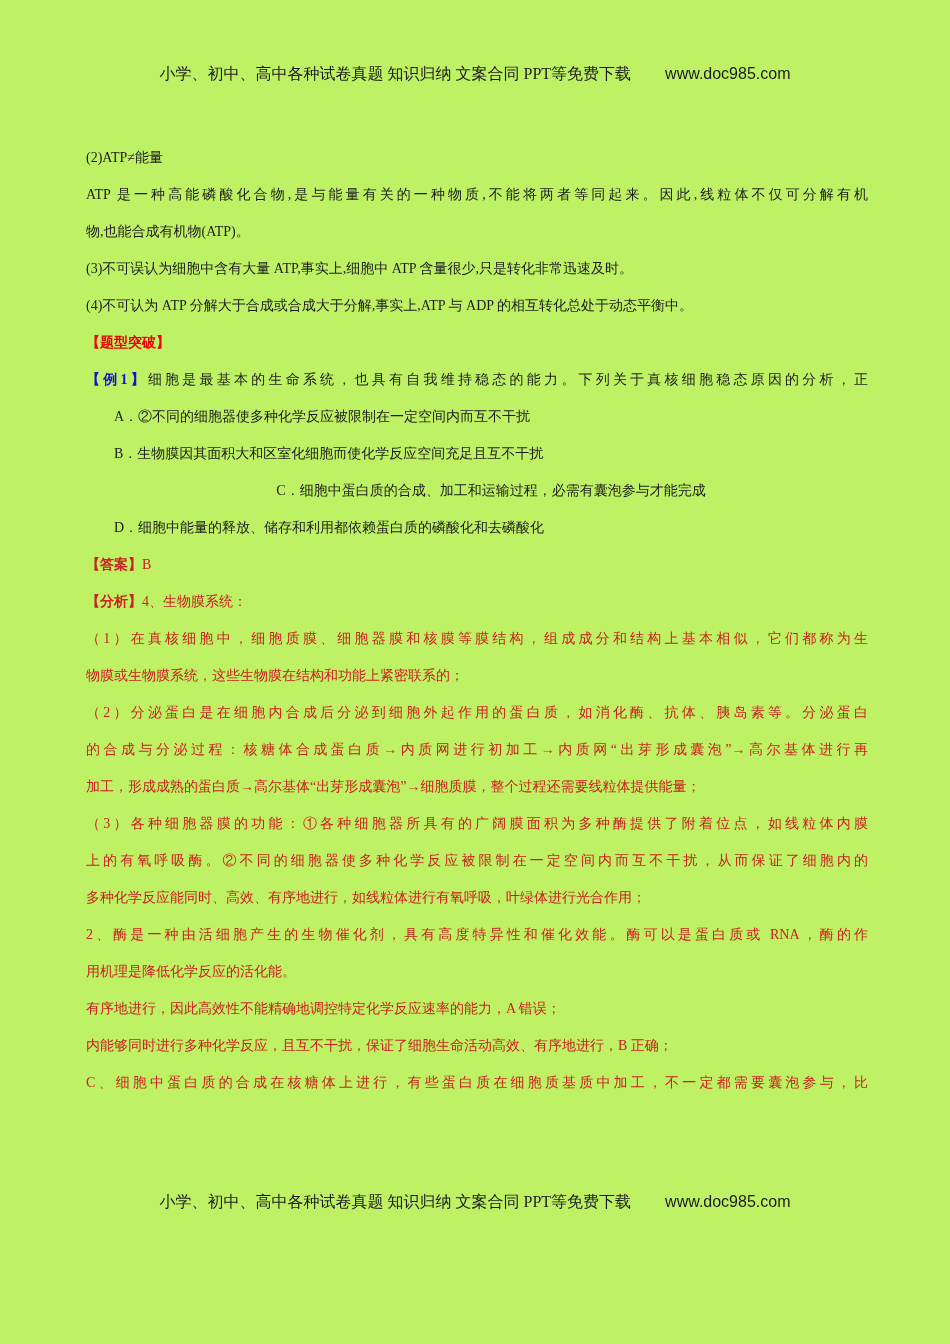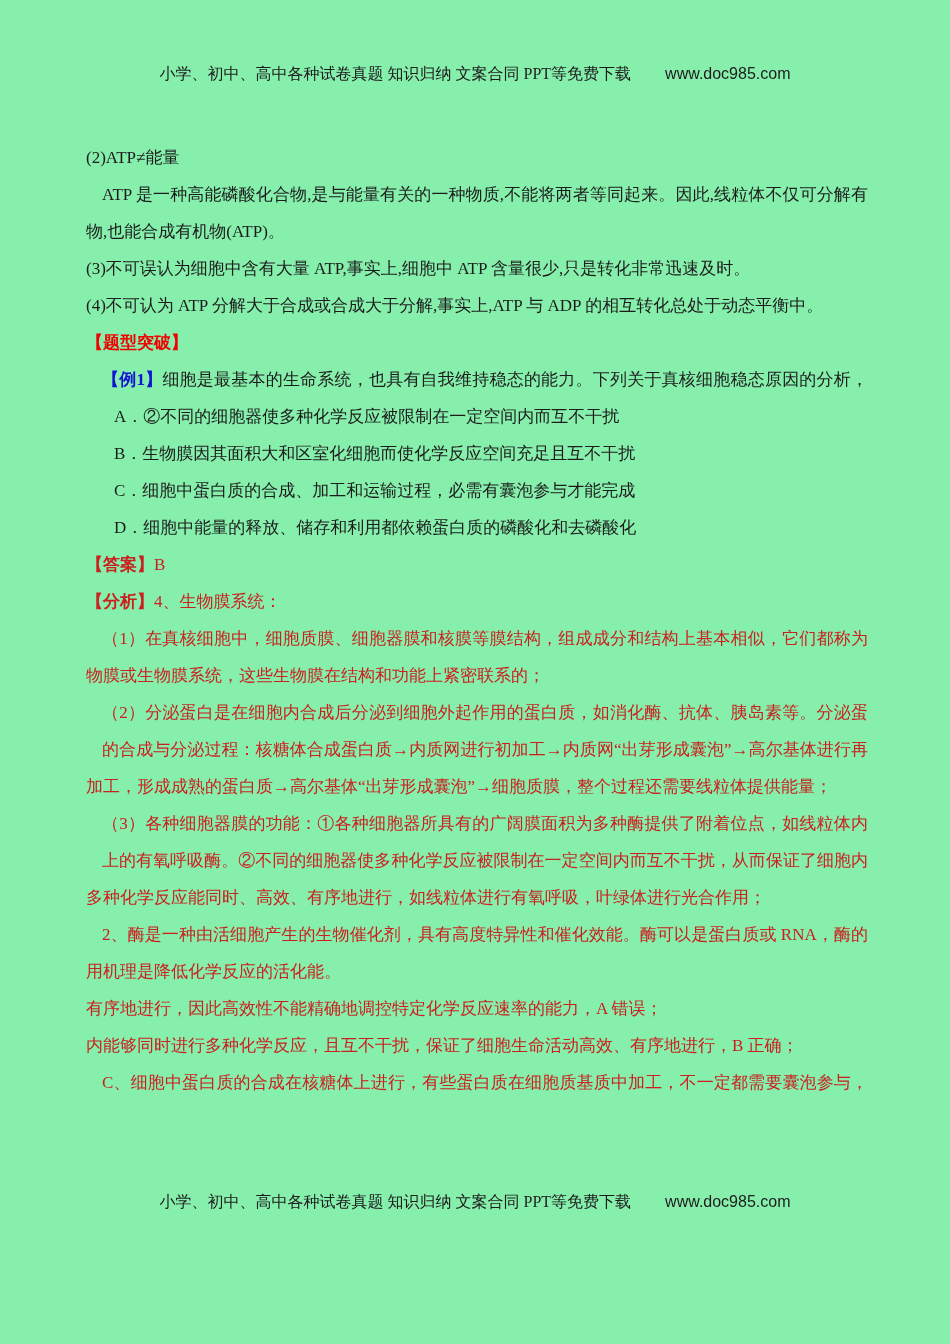--- a/index.html
+++ b/index.html
@@ -1,46 +1,45 @@
 <!DOCTYPE html>
 <html style="--black: #1c1c1c; --red: #cb2020; --headline-red: #f10000; --blue: #1212d0;"><head>
 <meta charset="utf-8">
 <style>
   html,body{margin:0;padding:0;background:#ffffff;}
   .page{
     position:relative;
     width:950px;height:1344px;
-    background:#86efac;
+    background:#bef264;
     overflow:hidden;
     font-family:"Liberation Serif","DejaVu Serif",serif;
   }
   .page-header,.page-footer{
     position:absolute;left:0;width:100%;
     text-align:center;
     font-size:16px;line-height:22px;
     color:var(--black,#1c1c1c);
     white-space:nowrap;
   }
   .page-header{top:63px;}
   .page-footer{top:1191px;}
   .site-url{display:inline-block;margin-left:34px;font-family:"Liberation Sans","DejaVu Sans",sans-serif;font-size:16px;}
   .doc-body{
     position:absolute;left:86px;top:139px;width:782px;
-    font-size:17px;
+    font-size:14px;
   }
   .line{
     height:37px;line-height:37px;
     white-space:nowrap;
   }
   .line.fill{
     white-space:normal;
     text-align:justify;
     text-align-last:justify;
     overflow:hidden;
-    margin-left:16px;
   }
   .seg-black{color:var(--black,#1c1c1c);}
   .seg-red{color:var(--red,#cb2020);}
   .seg-red-bold{color:var(--red,#cb2020);font-weight:bold;}
   .seg-headline-red{color:var(--headline-red,#f10000);font-weight:bold;}
   .seg-blue-bold{color:var(--blue,#1212d0);font-weight:bold;}
 </style>
 </head>
 <body>
 
@@ -53,21 +52,21 @@
   <div class="doc-body">
       <div class="line"><span class="seg-black">(2)ATP≠能量</span></div>
       <div class="line fill"><span class="seg-black">ATP 是一种高能磷酸化合物,是与能量有关的一种物质,不能将两者等同起来。因此,线粒体不仅可分解有机</span></div>
       <div class="line"><span class="seg-black">物,也能合成有机物(ATP)。</span></div>
       <div class="line"><span class="seg-black">(3)不可误认为细胞中含有大量 ATP,事实上,细胞中 ATP 含量很少,只是转化非常迅速及时。</span></div>
       <div class="line"><span class="seg-black">(4)不可认为 ATP 分解大于合成或合成大于分解,事实上,ATP 与 ADP 的相互转化总处于动态平衡中。</span></div>
       <div class="line"><span class="seg-headline-red">【题型突破】</span></div>
       <div class="line fill"><span class="seg-blue-bold">【例1】</span><span class="seg-black">细胞是最基本的生命系统，也具有自我维持稳态的能力。下列关于真核细胞稳态原因的分析，正</span></div>
       <div class="line" style="padding-left: 28px;"><span class="seg-black">A．②不同的细胞器使多种化学反应被限制在一定空间内而互不干扰</span></div>
       <div class="line" style="padding-left: 28px;"><span class="seg-black">B．生物膜因其面积大和区室化细胞而使化学反应空间充足且互不干扰</span></div>
-      <div class="line" style="padding-left: 28px;"><span class="seg-black">C．细胞中蛋白质的合成、加工和运输过程，必需有囊泡参与才能完成</span></div>
+      <div class="line" style="padding-left: 28px; text-align: center;"><span class="seg-black">C．细胞中蛋白质的合成、加工和运输过程，必需有囊泡参与才能完成</span></div>
       <div class="line" style="padding-left: 28px;"><span class="seg-black">D．细胞中能量的释放、储存和利用都依赖蛋白质的磷酸化和去磷酸化</span></div>
       <div class="line"><span class="seg-red-bold">【答案】</span><span class="seg-red">B</span></div>
       <div class="line"><span class="seg-red-bold">【分析】</span><span class="seg-red">4、生物膜系统：</span></div>
       <div class="line fill"><span class="seg-red">（1）在真核细胞中，细胞质膜、细胞器膜和核膜等膜结构，组成成分和结构上基本相似，它们都称为生</span></div>
       <div class="line"><span class="seg-red">物膜或生物膜系统，这些生物膜在结构和功能上紧密联系的；</span></div>
       <div class="line fill"><span class="seg-red">（2）分泌蛋白是在细胞内合成后分泌到细胞外起作用的蛋白质，如消化酶、抗体、胰岛素等。分泌蛋白</span></div>
       <div class="line fill"><span class="seg-red">的合成与分泌过程：核糖体合成蛋白质→内质网进行初加工→内质网“出芽形成囊泡”→高尔基体进行再</span></div>
       <div class="line"><span class="seg-red">加工，形成成熟的蛋白质→高尔基体“出芽形成囊泡”→细胞质膜，整个过程还需要线粒体提供能量；</span></div>
       <div class="line fill"><span class="seg-red">（3）各种细胞器膜的功能：①各种细胞器所具有的广阔膜面积为多种酶提供了附着位点，如线粒体内膜</span></div>
       <div class="line fill"><span class="seg-red">上的有氧呼吸酶。②不同的细胞器使多种化学反应被限制在一定空间内而互不干扰，从而保证了细胞内的</span></div>

